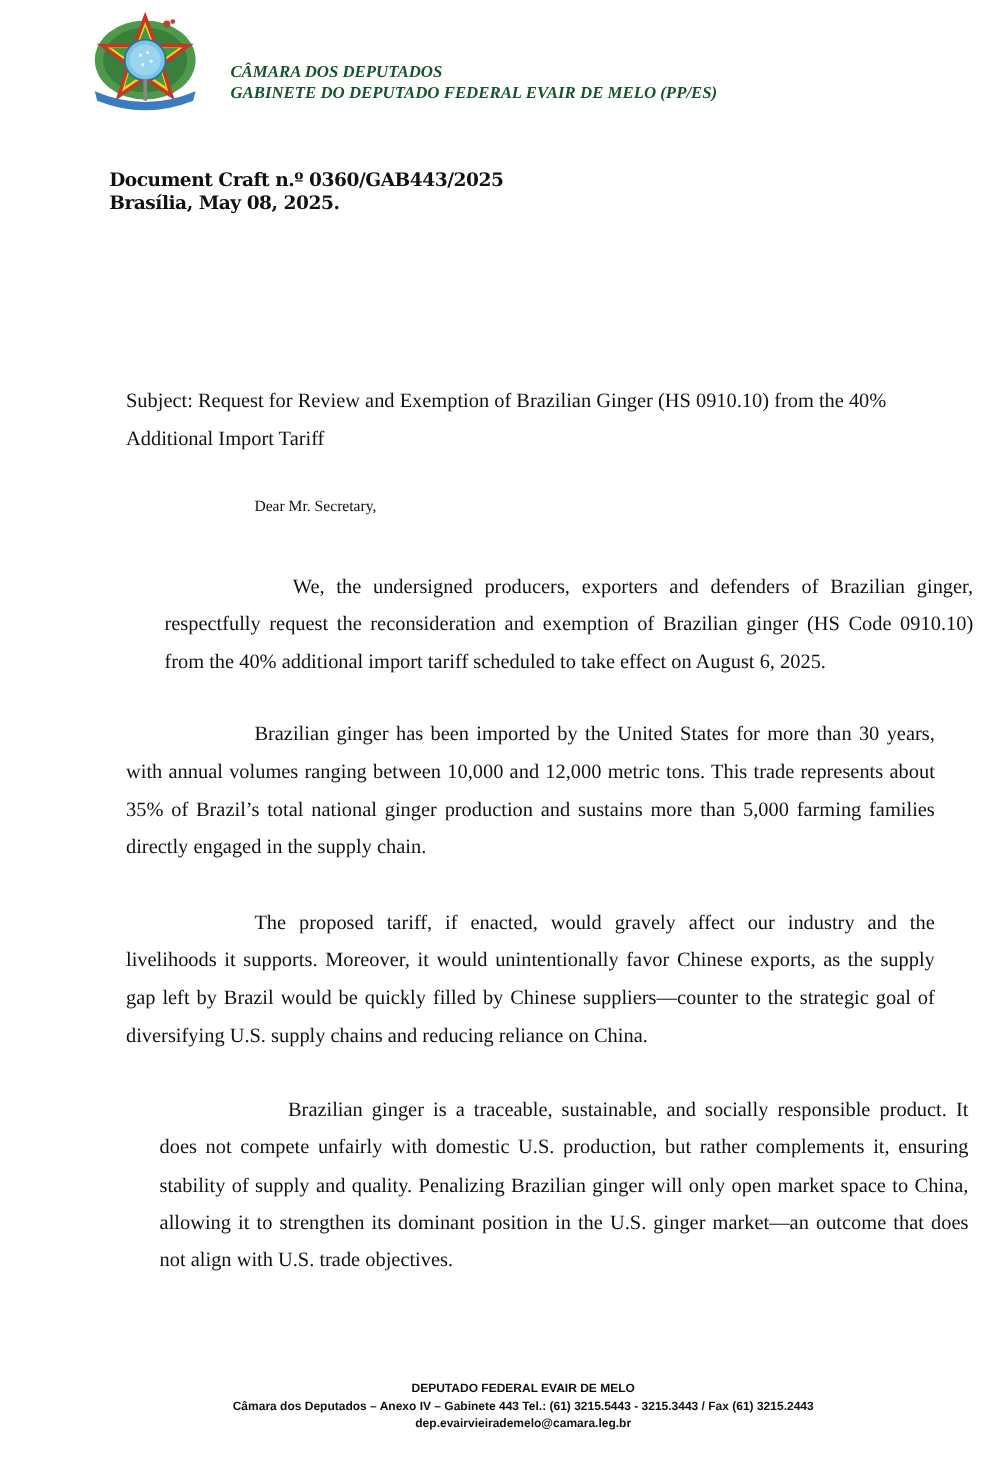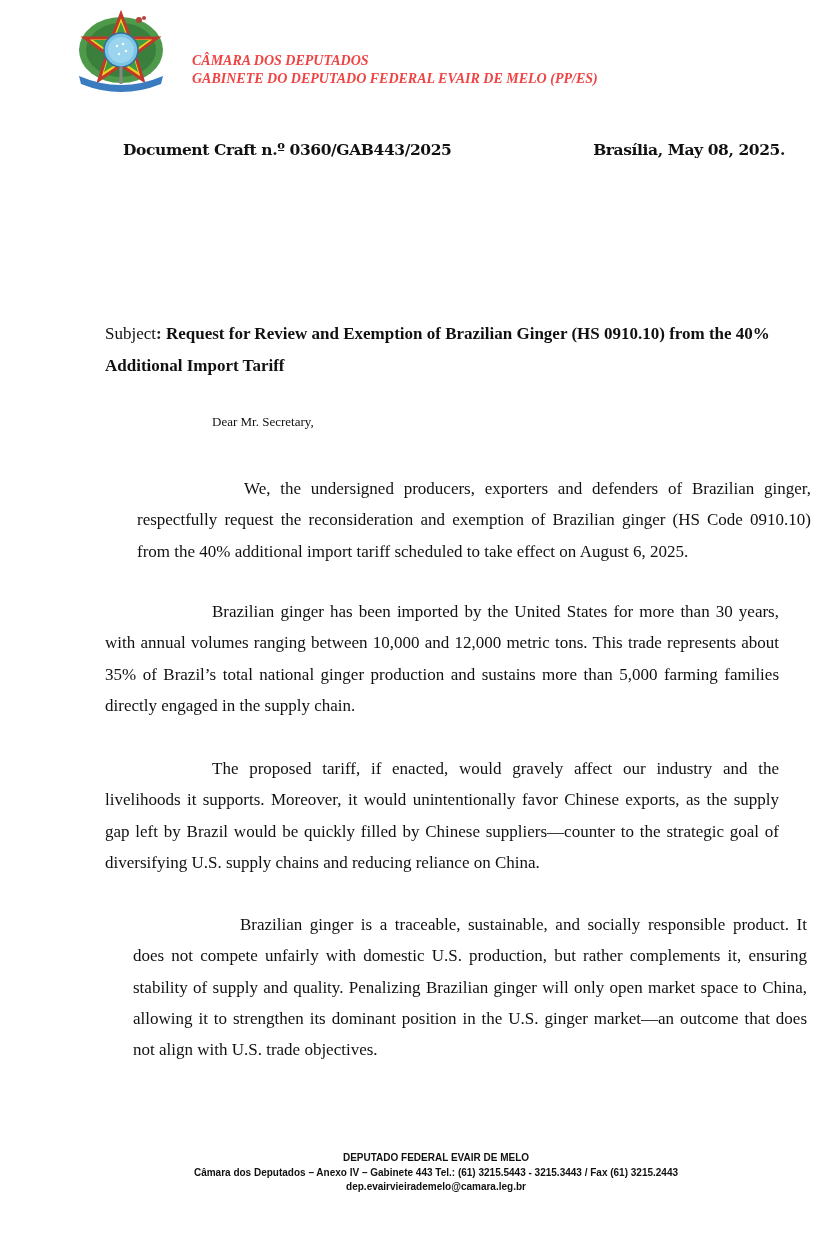--- a/index.html
+++ b/index.html
@@ -27,51 +27,52 @@
       width: 96px; height: 82px;
     }
     .header-text {
       position: absolute;
       left: 192px; top: 52px;
       font-family: "Liberation Serif", serif;
       font-style: italic;
       font-weight: bold;
       font-size: 14px;
       line-height: 18px;
-      color: #ef4444;
+      color: #14532d;
     }
     
     .ref-line {
       position: absolute;
-      left: 123px; top: 140px;
+      left: 91px; top: 140px;
       width: 662px;
       font-family: "DejaVu Serif", serif;
       font-weight: bold;
       font-size: 15.5px;
       letter-spacing: -0.4px;
       display: flex;
       justify-content: space-between;
+      flex-direction: column;
     }
     
     .addressee {
       position: absolute;
       left: 105px; top: 206px;
       font-size: 17px;
       line-height: 21px;
     }
     .addressee .name { font-weight: bold; }
     
     .subject {
       position: absolute;
       left: 105px; top: 318px;
       width: 675px;
       font-size: 17px;
       line-height: 31.5px;
     }
-    .subject .subject-body { font-weight: bold; }
+    .subject .subject-body { font-weight: normal; }
     
     .salutation {
       position: absolute;
       left: 212px; top: 414px;
       font-size: 13px;
     }
     
     .para {
       position: absolute;
       left: 105px;

